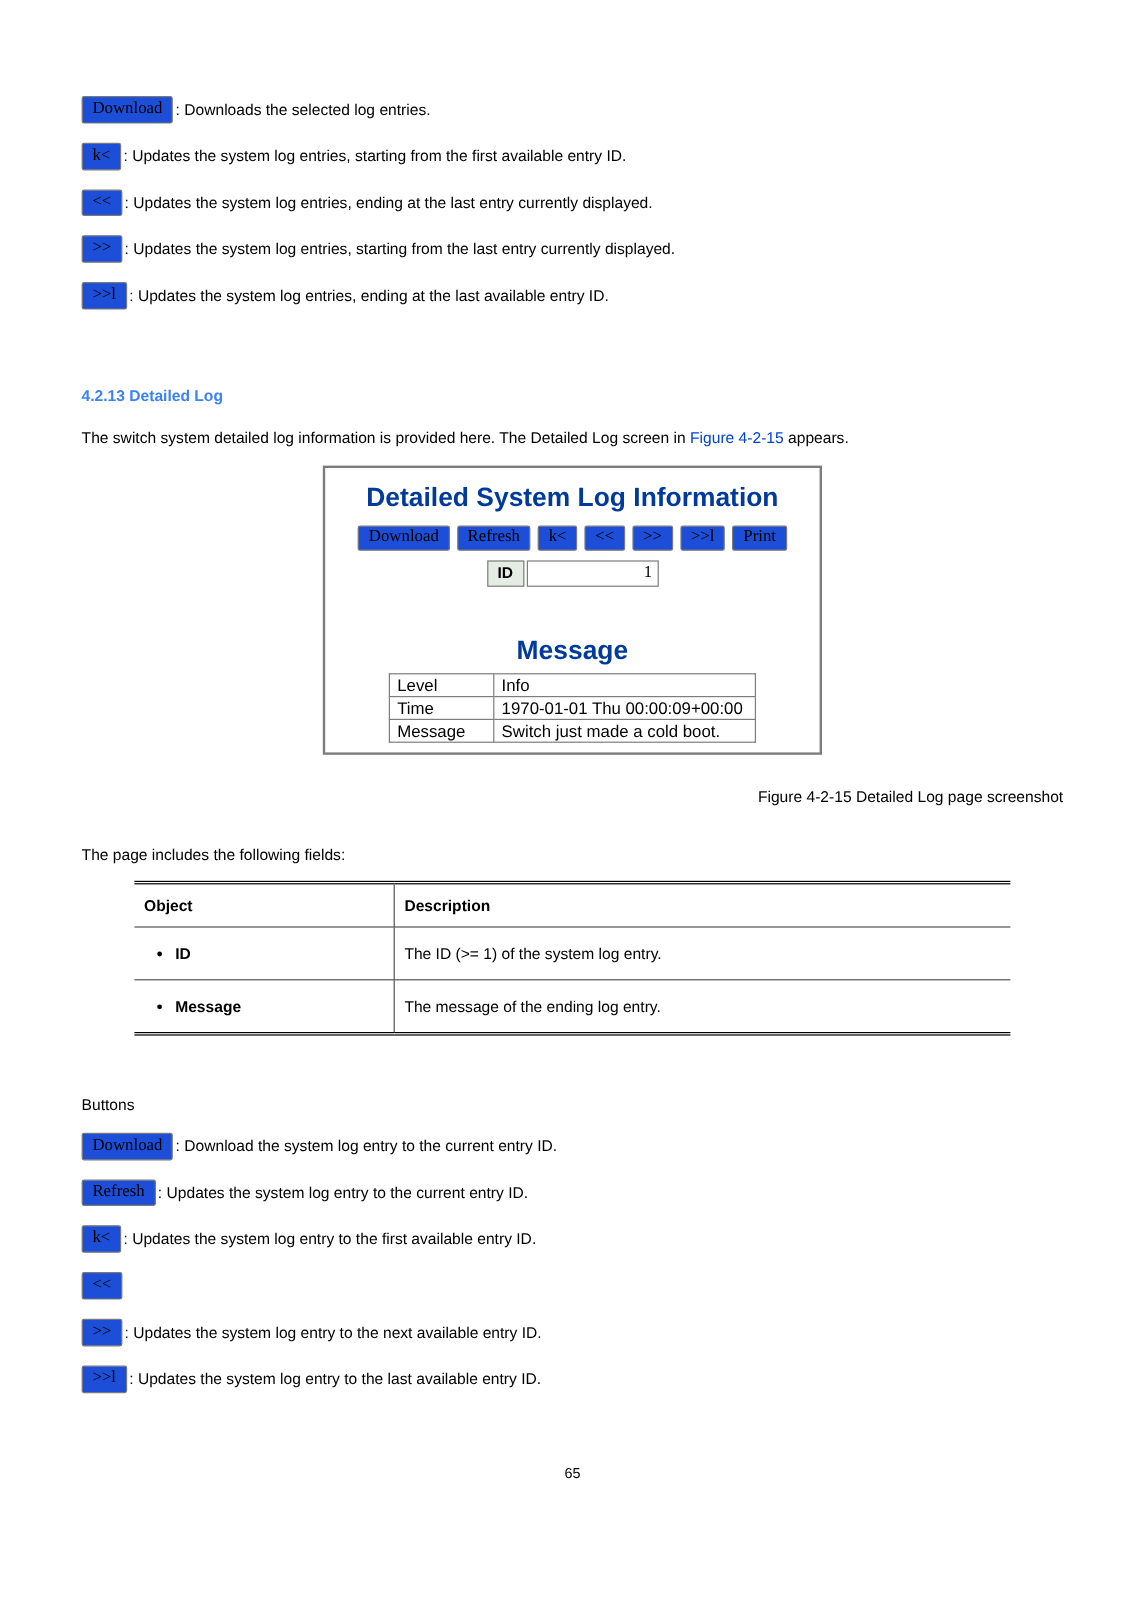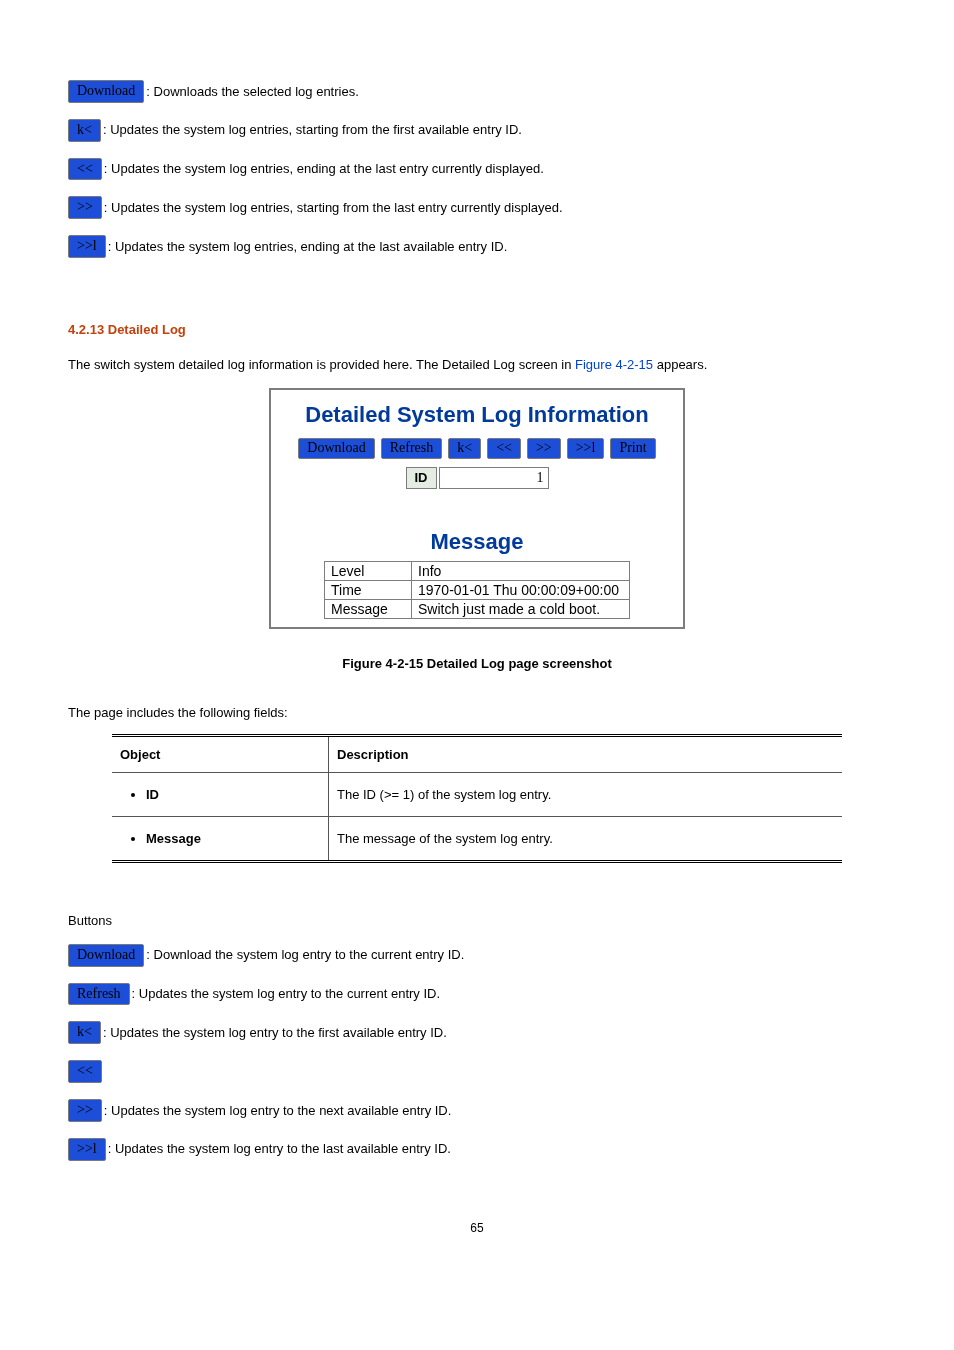--- a/index.html
+++ b/index.html
@@ -32,21 +32,21 @@
     align-items: center;
     flex-wrap: wrap;
   }
   .desc-line .desc-text {
     margin-left: 2px;
   }
   .section-heading {
     margin-top: 64px;
     font-size: 13px;
     font-weight: bold;
-    color: #c2410c;
+    color: #3b82f6;
   }
   .intro {
     margin-top: 20px;
   }
   .link {
     color: #0044cc;
   }
   .screenshot {
     width: 416px;
     margin: 16px auto 27px auto;
@@ -110,22 +110,22 @@
     border: 1px solid #7d7d7d;
     padding: 1px 10px 1px 6px;
     text-align: left;
     font-family: Arial, Helvetica, sans-serif;
     font-size: 14px;
   }
   .msg-table td.lbl {
     width: 70px;
   }
   .caption {
-    text-align: center;
-    font-weight: bold;
+    text-align: right;
+    font-weight: normal;
     margin: 14px 0 34px 0;
   }
   .fields-intro {
     margin-bottom: 14px;
   }
   table.fieldtable {
     border-collapse: collapse;
     width: 730px;
     margin: 0 auto;
   }
@@ -246,21 +246,21 @@
     <tr>
       <td class="col1">
             <span class="bullet">ID</span>
           </td>
       <td>The ID (&gt;= 1) of the system log entry.</td>
     </tr>
     <tr>
       <td class="col1">
             <span class="bullet">Message</span>
           </td>
-      <td>The message of the system log entry.</td>
+      <td>The message of the ending log entry.</td>
     </tr>
   </tbody>
     </table>
 
   <div class="buttons-heading">Buttons</div>
 
   <div class="desc-line">
     <span class="btn">Download</span>
     <span class="desc-text">: Download the system log entry to the current entry ID.</span>
   </div>

